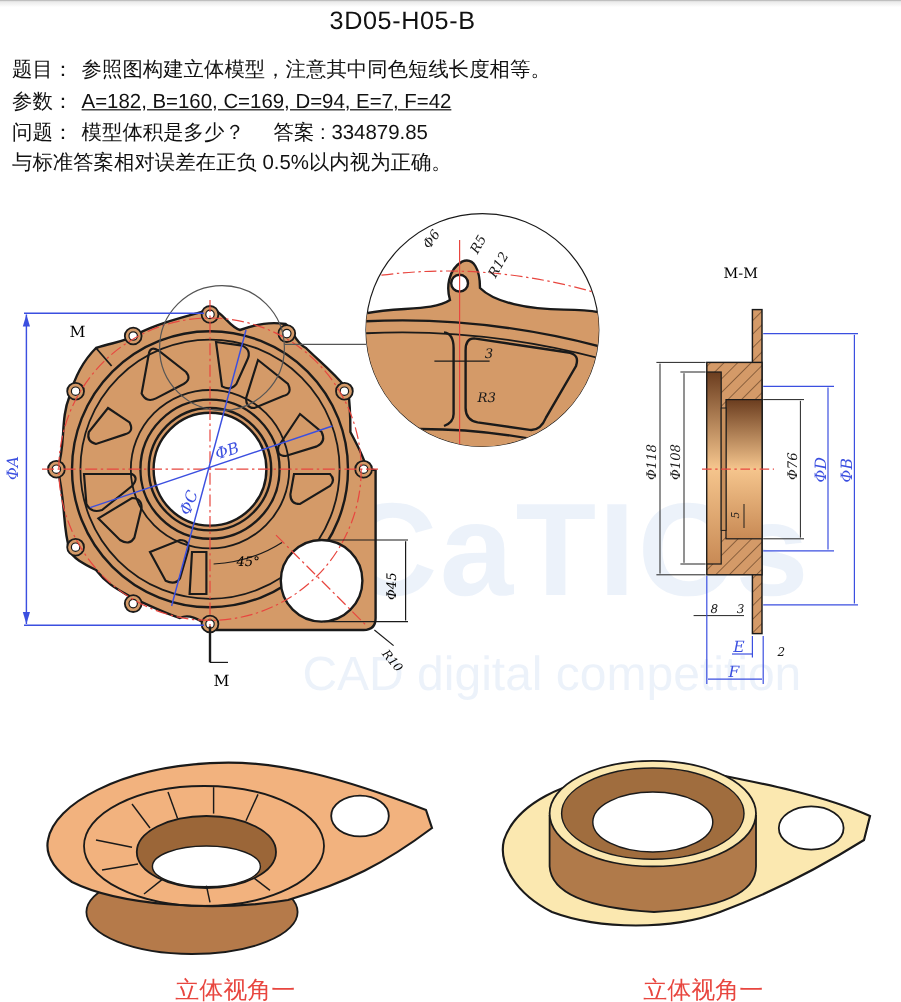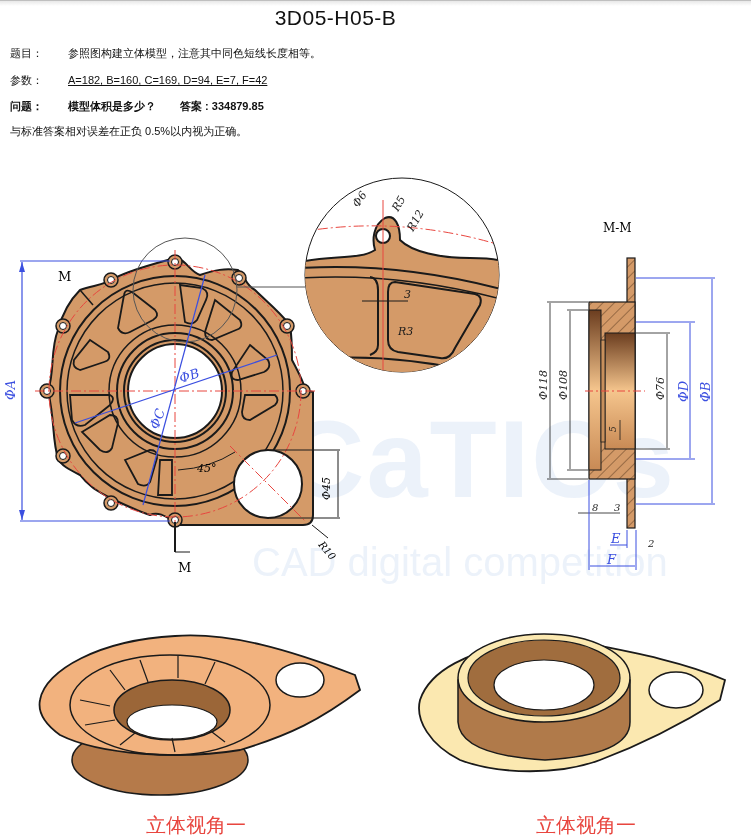--- a/index.html
+++ b/index.html
@@ -1,22 +1,22 @@
 <!DOCTYPE html>
 <html><head>
 <meta charset="utf-8">
 <style>
   html, body { margin:0; padding:0; background:#ffffff; }
   body { width:751px; height:835px; position:relative; overflow:hidden; font-family:"Liberation Sans","DejaVu Sans",sans-serif; color:#111; }
   .topline { position:absolute; left:0; top:0; width:751px; height:5px; border-top:1px solid #bfbfbf; background:linear-gradient(#e8e8e8,#fff); }
   .title { position:absolute; left:0; top:6px; width:671px; text-align:center; font-size:21px; letter-spacing:0.5px; }
-  .line { position:absolute; left:10px; font-size:11px; white-space:nowrap; }
+  .line { position:absolute; left:10px; font-size:17px; white-space:nowrap; }
   .line .lbl { display:inline-block; width:58px; }
   .line .sp { display:inline-block; width:24px; }
-  #l1 { top:46px; } #l2 { top:73px;text-decoration:underline; } #l3 { top:99px;font-weight:bold; } #l4 { top:124px; }
+  #l1 { top:46px; } #l2 { top:73px;text-decoration:underline; } #l3 { top:99px; } #l4 { top:124px; }
   svg { position:absolute; left:0; top:0; }
   .cap { position:absolute; font-size:20px; color:#e8463f; font-family:"DejaVu Serif",serif; }
   .wm { position:absolute; font-size:13px; color:#333; font-family:"Liberation Mono",monospace; }
   .wmtext { position:absolute; color:rgba(100,150,210,0.12); font-weight:bold; }
 </style>
 </head>
 <body>
 
 <div class="topline"></div>
 <div class="title">3D05-H05-B</div>

